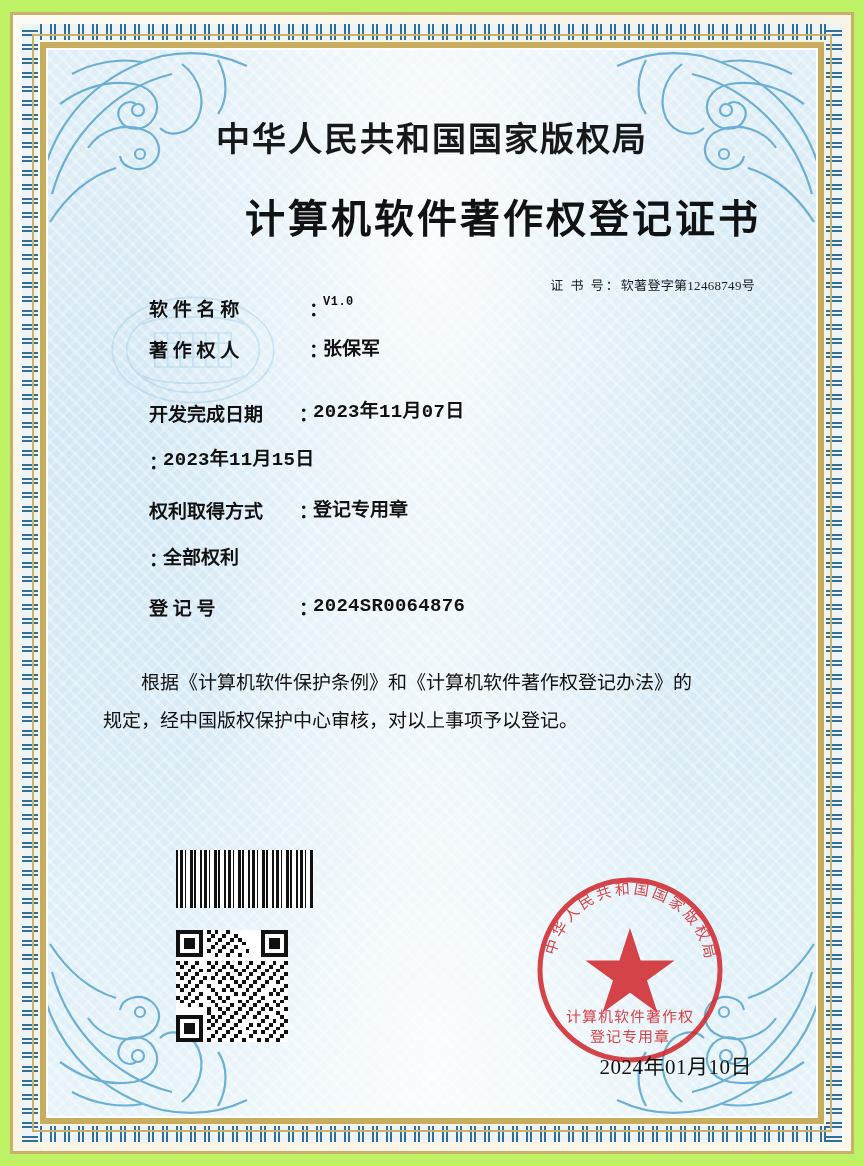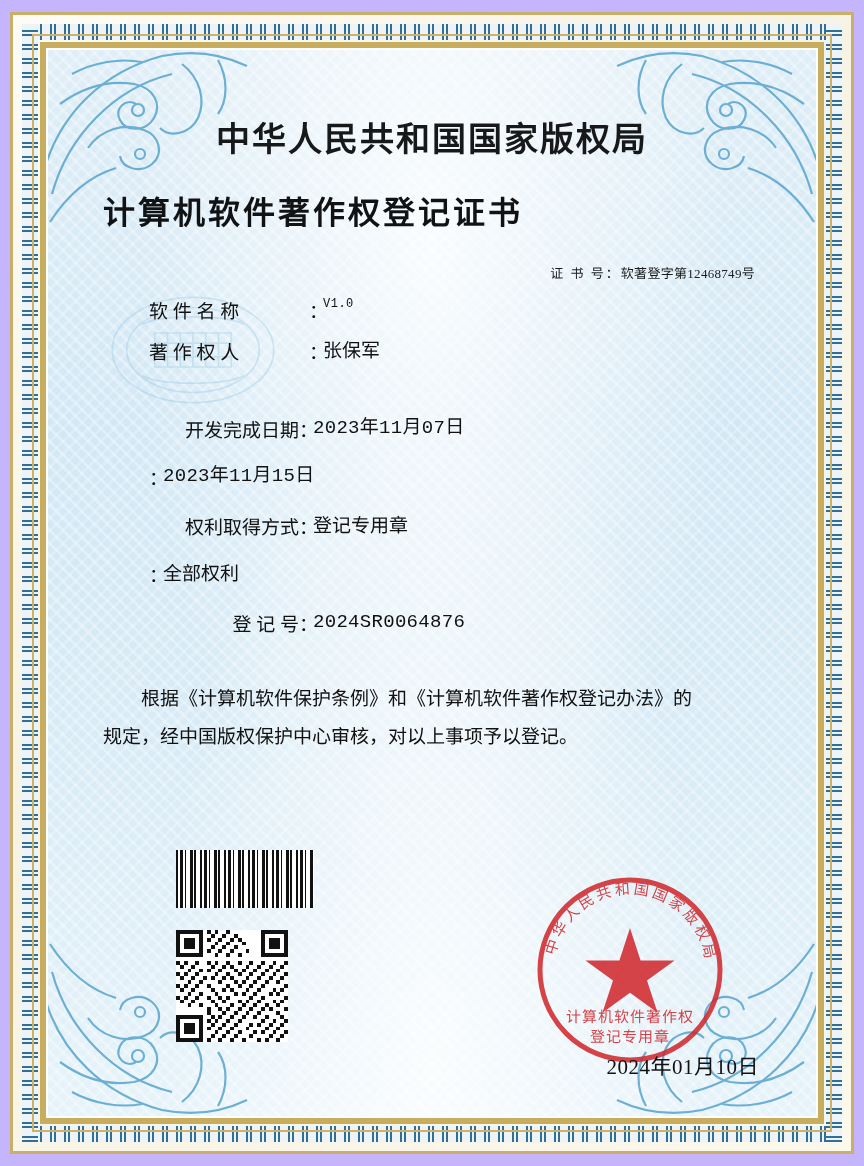--- a/index.html
+++ b/index.html
@@ -11,21 +11,21 @@
     width: 864px;
     height: 1166px;
     font-family: "Liberation Serif", "DejaVu Serif", serif;
     overflow: hidden;
   }
 
   .certificate {
     position: relative;
     width: 864px;
     height: 1166px;
-    background: #c4b5fd;
+    background: #bef264;
     box-sizing: border-box;
   }
 
   
   .frame-outer {
     position: absolute;
     left: 10px; top: 12px; right: 10px; bottom: 12px;
     border: 3px solid #c8b06a;
     box-sizing: border-box;
     background: linear-gradient(135deg,#fdfcf4 0%, #f7f3e4 40%, #fbf8ec 100%);
@@ -109,42 +109,42 @@
   .title-main {
     text-align: center;
     font-size: 34px;
     font-weight: bold;
     letter-spacing: 2px;
     color: #16181a;
     margin-top: 62px;
     font-family: "Liberation Serif", "DejaVu Serif", serif;
   }
   .title-sub {
-    text-align: left;
-    font-size: 32px;
+    text-align: right;
+    font-size: 40px;
     font-weight: bold;
     letter-spacing: 3px;
     color: #101214;
     margin-top: 26px;
   }
 
   .cert-no {
     text-align: right;
     font-size: 13px;
     color: #1b1d1f;
     margin-top: 30px;
     padding-right: 6px;
     letter-spacing: 0.3px;
   }
   .cert-no .lbl { letter-spacing: 2px; }
 
   .fields {
-    margin-top: 14px;
     padding-left: 46px;
     padding-right: 6px;
+    font-weight: bold;
   }
   .row {
     display: flex;
     align-items: flex-start;
     margin-bottom: 6px;
   }
   .row .label {
     font-size: 19px;
     color: #111;
     white-space: nowrap;
@@ -178,21 +178,21 @@
   }
   .mono {
     font-family: "Liberation Mono", "DejaVu Sans Mono", monospace;
     font-size: 18px;
     letter-spacing: 0.3px;
   }
 
   .gap-lg { height: 30px; }
 
   .rows2 .row { margin-bottom: 21px; }
-  .rows2 .row .label { width: 150px; text-align: right; }
+  .rows2 .row .label { width: 150px; }
 
   .statement {
     margin-top: 44px;
     font-size: 19px;
     line-height: 2.0;
     color: #111;
     text-align: justify;
     padding-right: 4px;
   }
   .statement .indent { display: inline-block; width: 38px; }
@@ -223,21 +223,21 @@
     right: 86px;
     top: 820px;
     width: 200px;
     height: 200px;
     opacity: 0.86;
     pointer-events: none;
   }
 
   .issue-date {
     position: absolute;
-    right: 57px;
+    right: 64px;
     top: 1000px;
     font-size: 21px;
     color: #111;
     letter-spacing: 0.5px;
   }
 </style>
 </head>
 <body>
 
 <div class="certificate">

